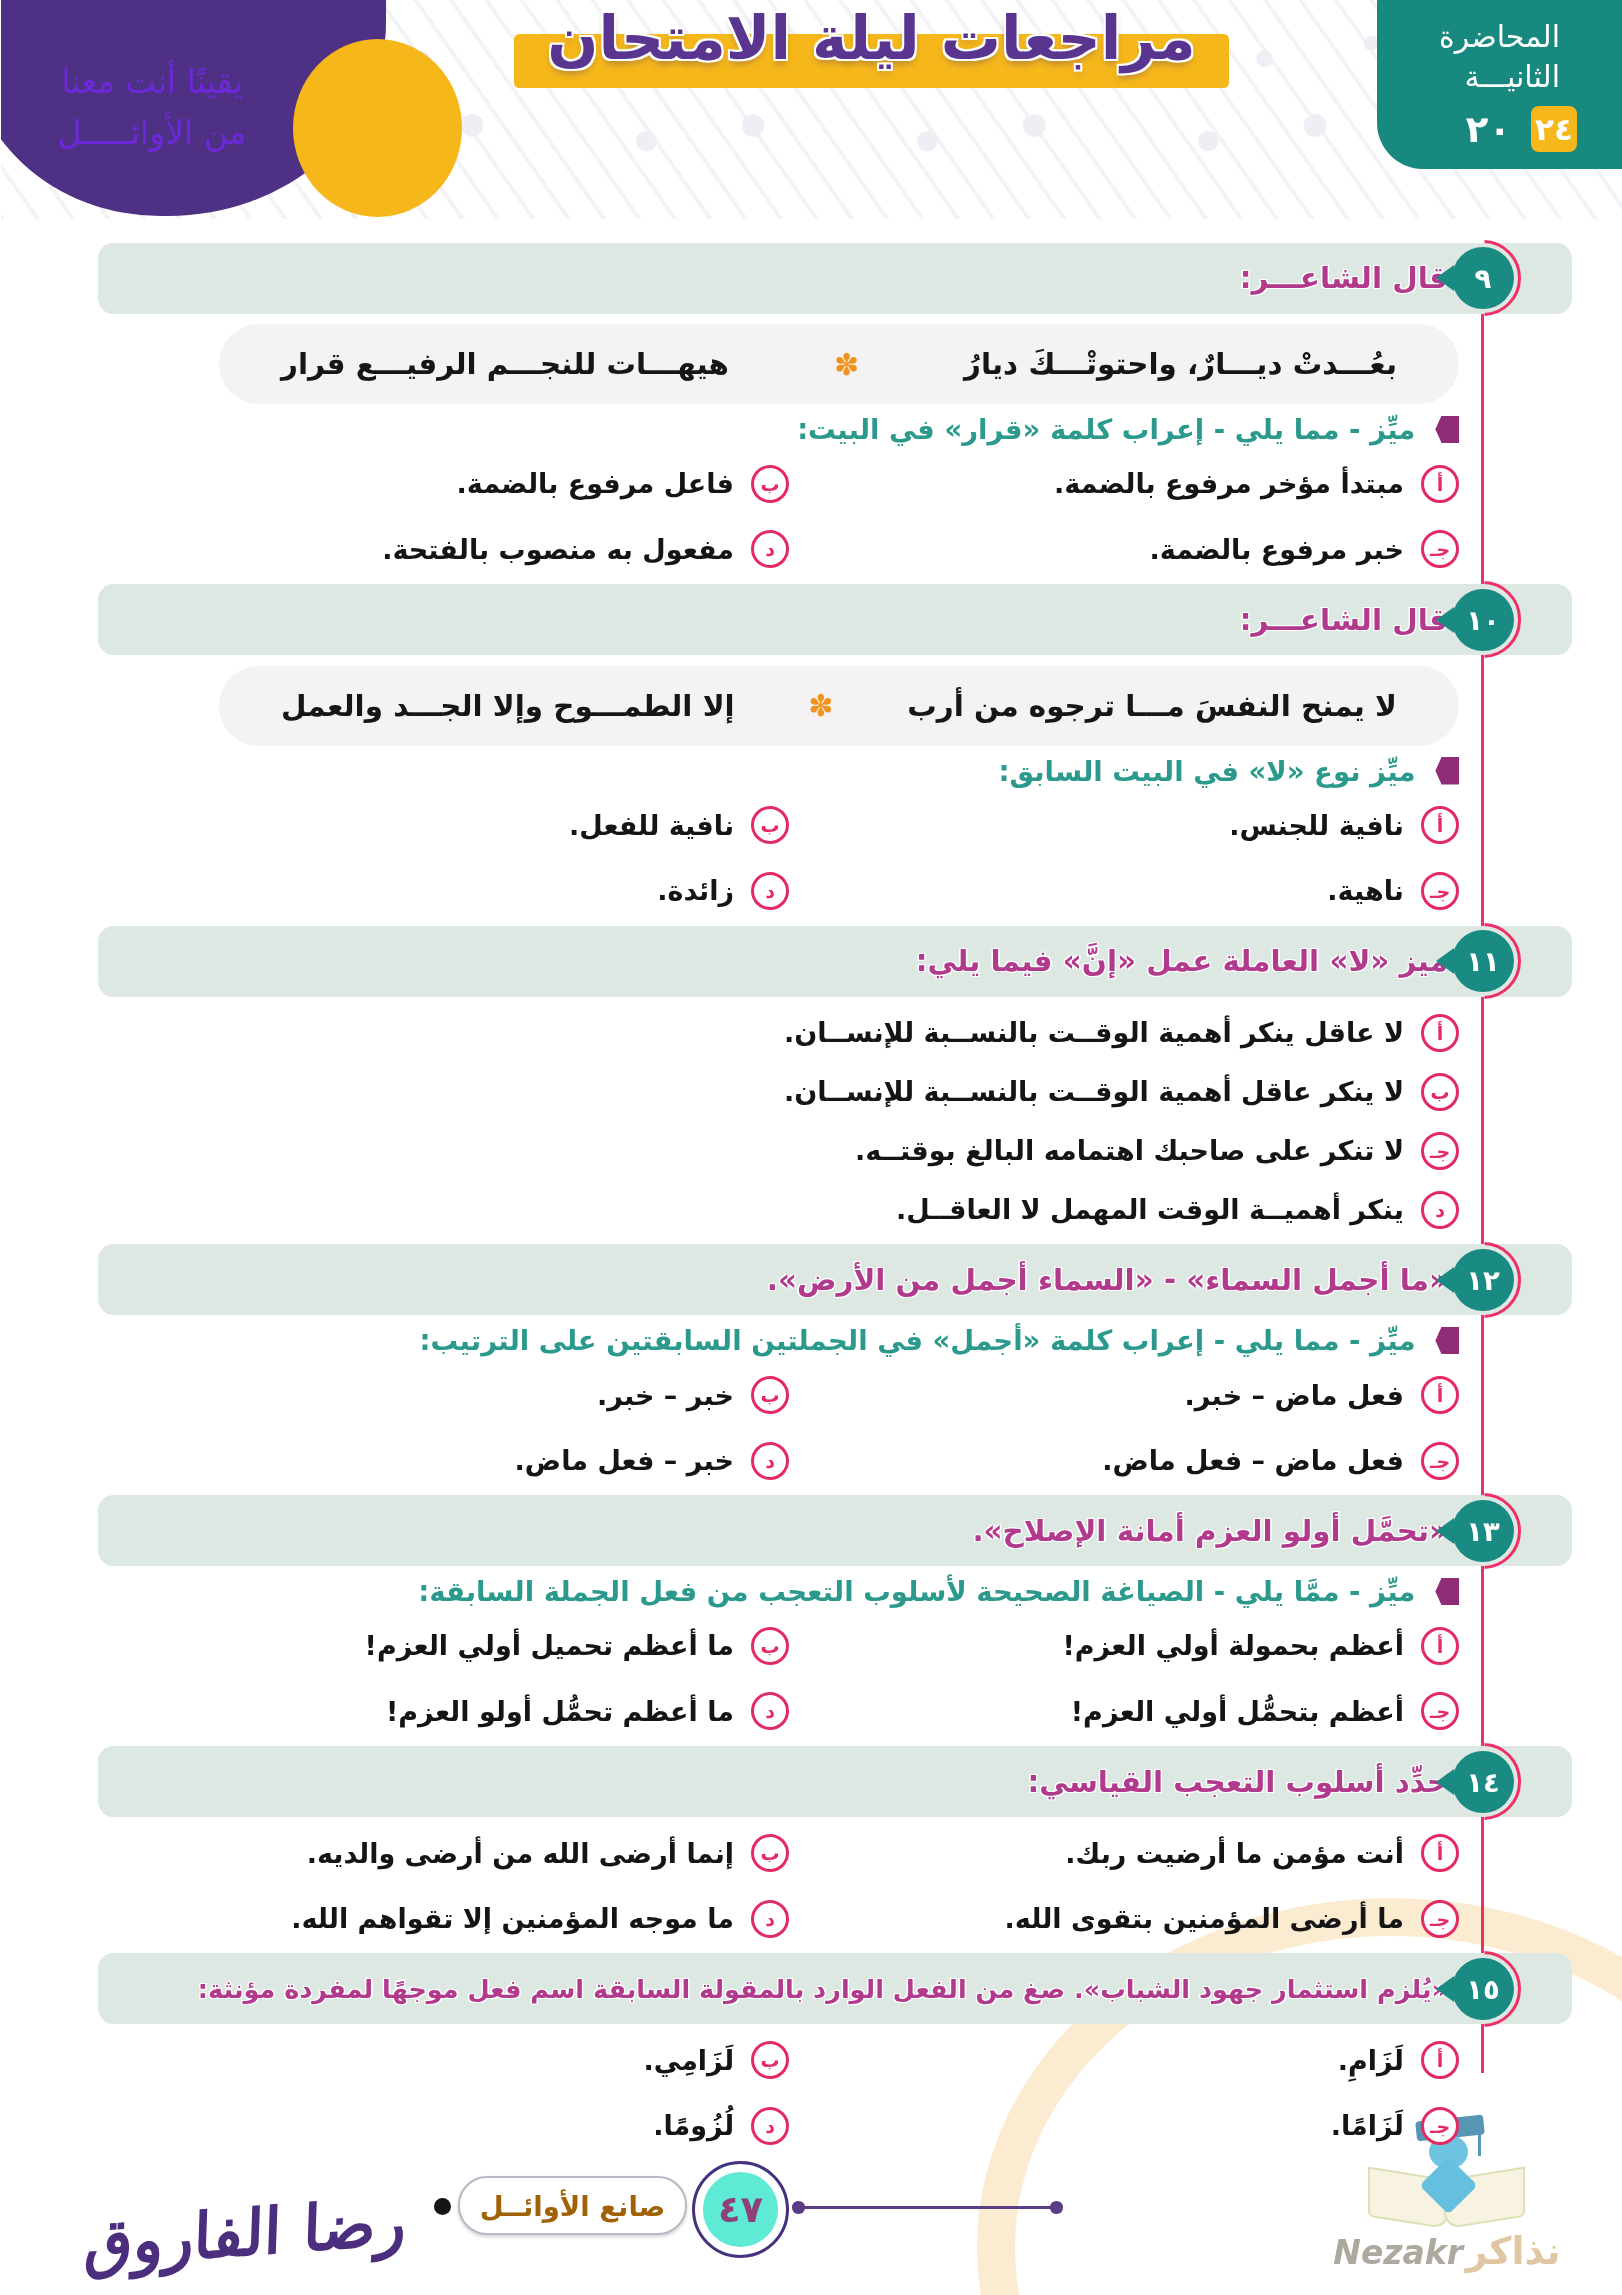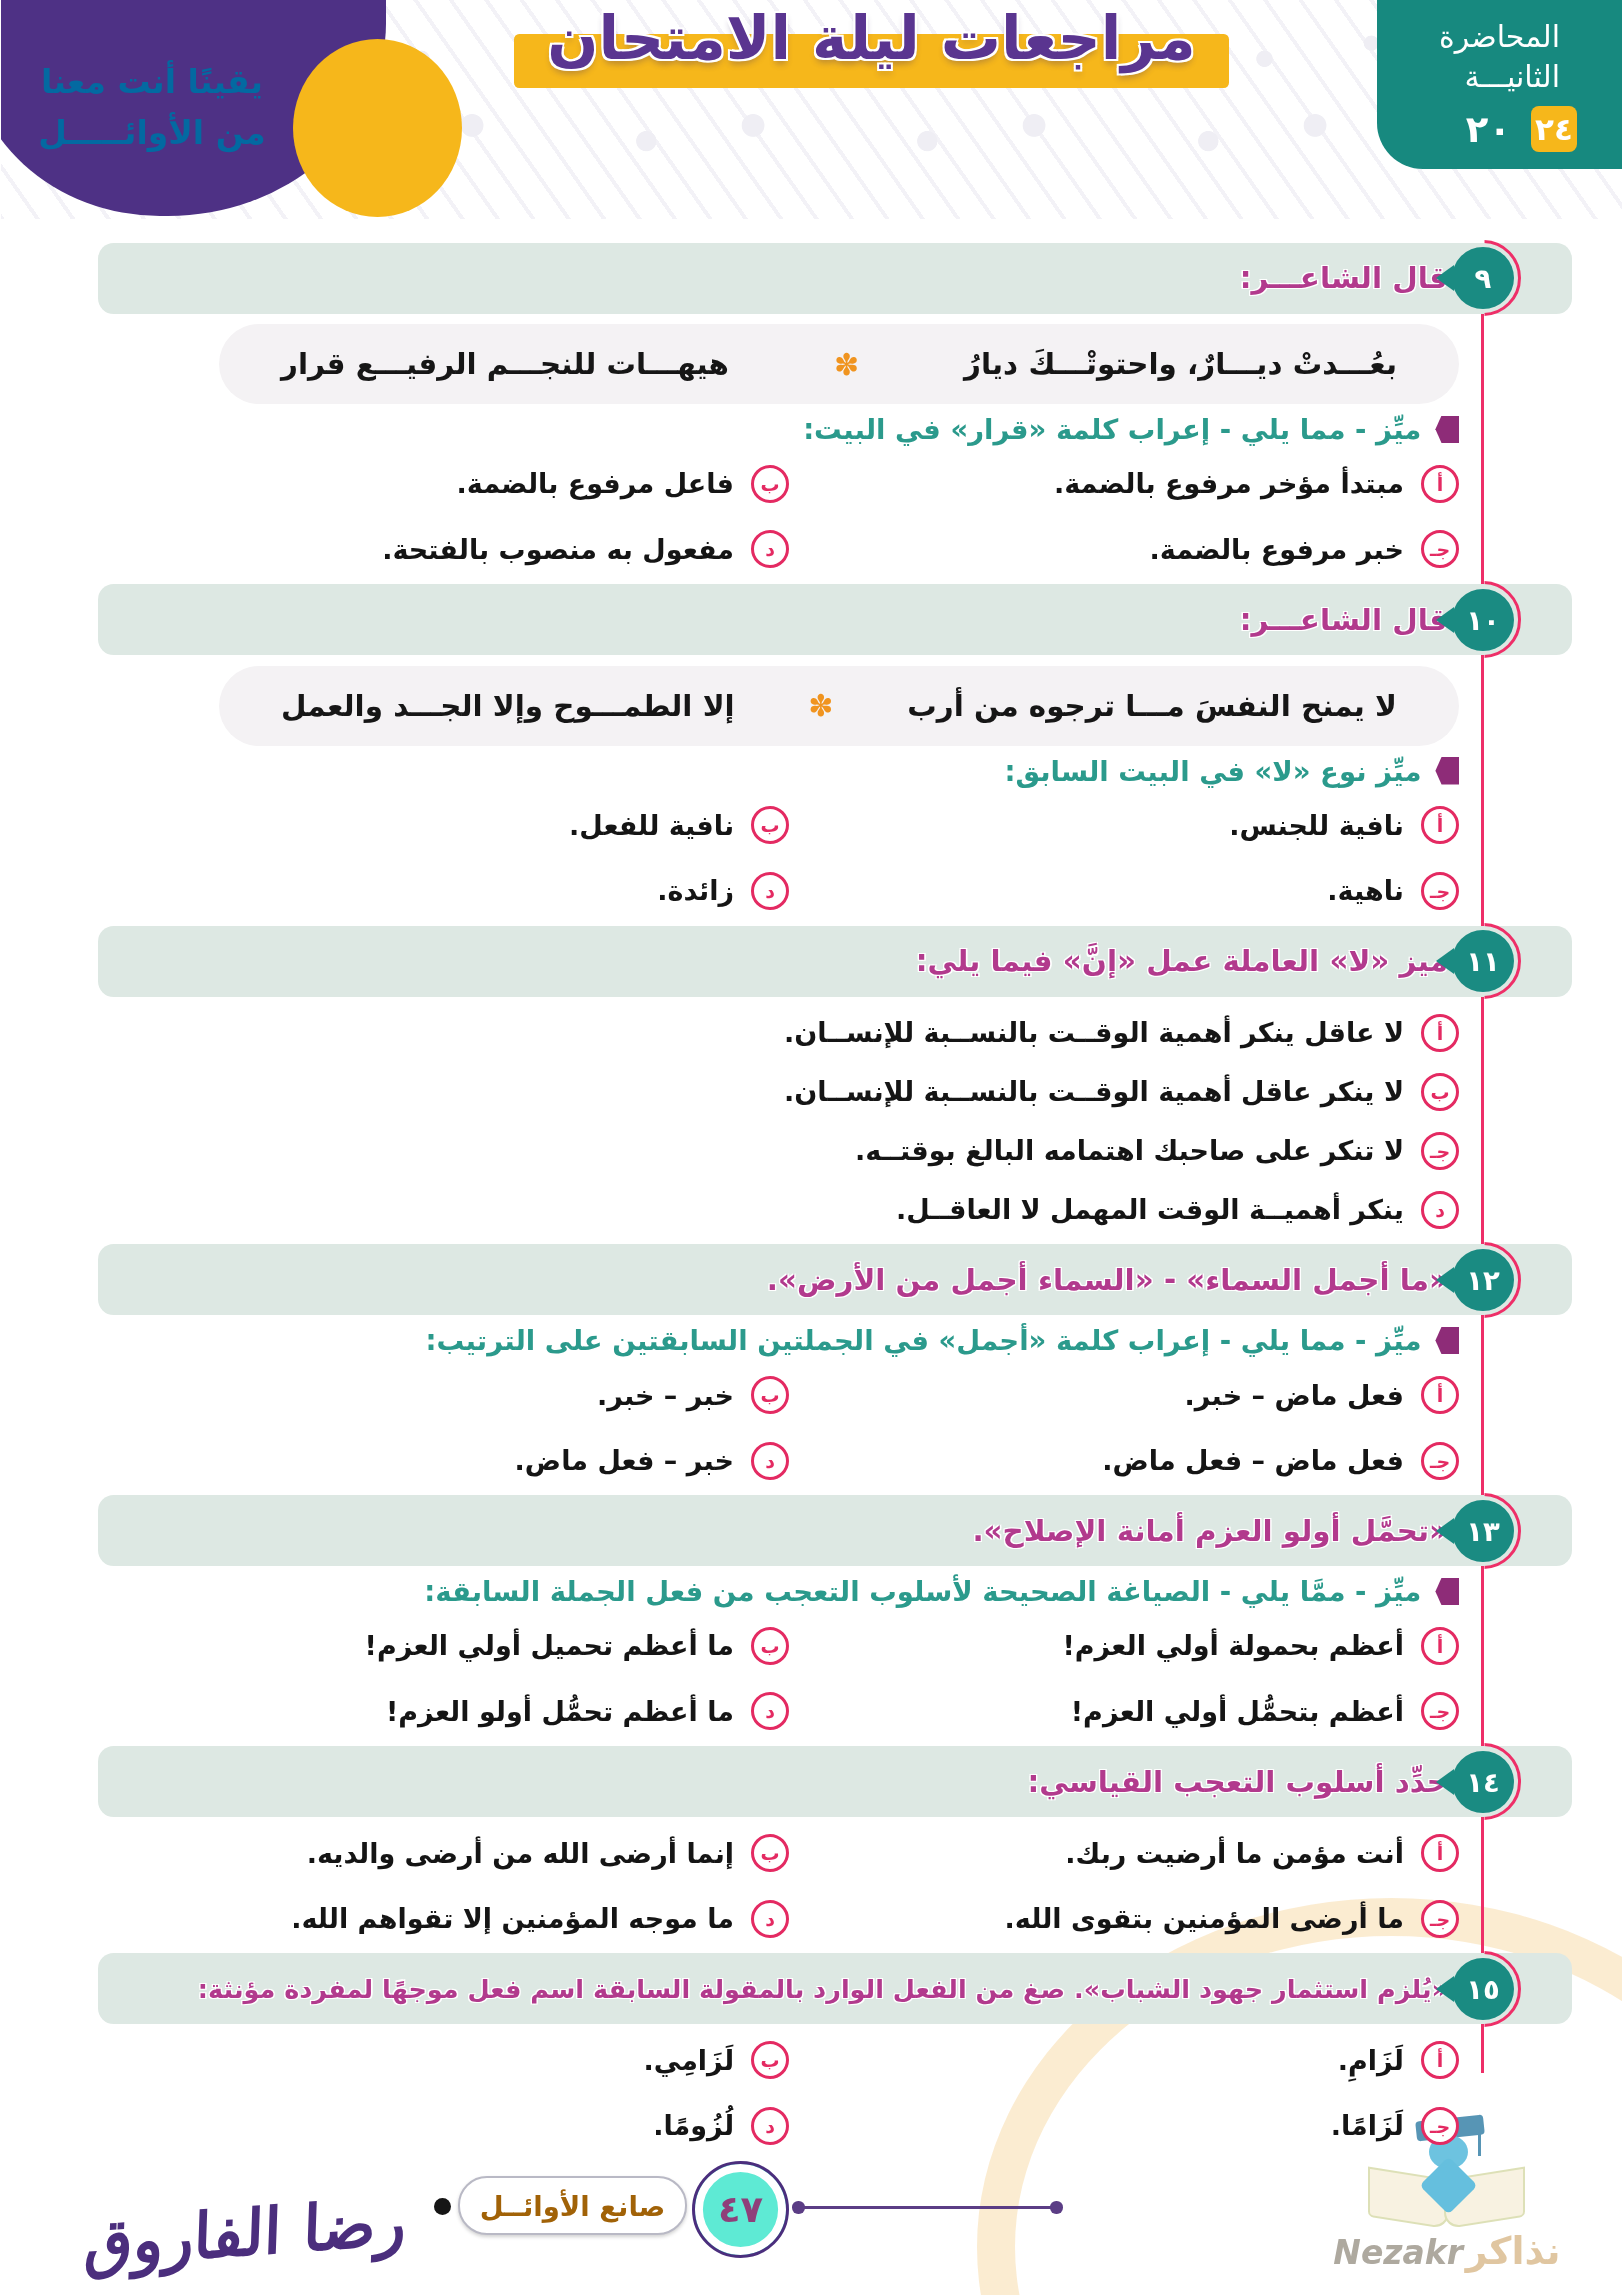--- a/index.html
+++ b/index.html
@@ -14,21 +14,21 @@
       radial-gradient(circle at 12% 28%, #ecebf2 0 7.2px, transparent 7.9px),
       radial-gradient(circle at 30% 72%, #ecebf2 0 9.8px, transparent 10.5px),
       radial-gradient(circle at 50% 30%, #ecebf2 0 7.9px, transparent 8.5px),
       radial-gradient(circle at 68% 64%, #ecebf2 0 11px, transparent 11.8px),
       radial-gradient(circle at 88% 22%, #ecebf2 0 7.2px, transparent 7.9px),
       repeating-linear-gradient(55deg, #f1f0f6 0 3.9px, transparent 3.9px 29px);
     background-size:281px 196px,281px 196px,281px 196px,281px 196px,281px 196px,auto;
     opacity:.8;}
   .blob{position:absolute;left:-33px;top:-52px;width:419px;height:268px;background:#4e3185;
     border-radius:0 0 52% 46% / 0 0 72% 66%;}
-  .slogan{position:absolute;left:34px;top:56px;width:236px;color:#0369a1;font-weight:bold;
+  .slogan{position:absolute;left:34px;top:56px;width:236px;color:#6d28d9;font-weight:normal;
     font-size:33px;line-height:1.55;text-align:center;}
   .sun{position:absolute;left:293px;top:39px;width:169px;height:178px;background:#f6b71b;border-radius:50%;}
   .title-strip{position:absolute;left:514px;top:34px;width:715px;height:54px;background:#f6b71b;border-radius:5.2px;}
   .main-title{position:absolute;left:514px;top:2.6px;width:715px;text-align:center;
     font-size:60px;font-weight:bold;color:#5a3590;
     text-shadow:2px 2px 0 #fff,-2px -2px 0 #fff,2px -2px 0 #fff,-2px 2px 0 #fff,0 4.6px 5.9px rgba(60,40,100,.30);}
   .lecture-box{position:absolute;right:0;top:0;width:246px;height:169px;background:#17897f;
     border-radius:0 0 0 46px;color:#fff;display:flex;flex-direction:column;
     align-items:flex-start;justify-content:center;padding-right:63px;box-sizing:border-box;}
   .lecture-line{font-size:30px;font-weight:normal;line-height:1.32;}
@@ -50,21 +50,21 @@
   .badge::before{content:'';position:absolute;left:-15.7px;top:50%;transform:translateY(-50%);
     border-top:13px solid transparent;border-bottom:13px solid transparent;border-right:18.3px solid #1a8b82;}
   .badge-ring{position:absolute;inset:-7.2px;border:3.3px solid #ee2f68;border-radius:50%;
     clip-path:inset(-5.2px -5.2px -5.2px 52%);}
   .badge-num{color:#fff;font-size:27.5px;font-weight:bold;}
   .verse{margin:10.5px 113px 9.2px 121px;height:80px;border-radius:40px;background:#f4f2f4;
     display:flex;align-items:center;justify-content:space-between;padding:0 62px;
     font-size:29.4px;font-weight:bold;color:#161616;}
   .verse .sep{color:#f0941f;font-size:30px;margin:0 19.6px;}
   .q-content{padding:0 113px 0 59px;}
-  .prompt{display:flex;align-items:center;gap:14px;margin:9.2px 0 19.6px;}
+  .prompt{display:flex;align-items:center;gap:20px;margin:9.2px 0 19.6px;}
   .bullet{flex:0 0 23.6px;width:23.6px;height:27.5px;background:#8e2c78;
     clip-path:polygon(0 50%, 26% 0, 100% 0, 100% 100%, 26% 100%);}
   .prompt-text{font-size:27.5px;font-weight:bold;color:#2b9a8c;}
   .options{display:grid;grid-template-columns:1.06fr 1fr;row-gap:27.5px;margin:17px 0 15.7px;}
   .options.single{grid-template-columns:1fr;row-gap:21px;}
   .option{display:flex;align-items:center;gap:17px;}
   .letter{flex:0 0 38px;width:38px;height:38px;border:3.3px solid #e42a62;border-radius:50%;
     color:#e42a62;font-size:19px;font-weight:bold;display:flex;align-items:center;
     justify-content:center;box-sizing:border-box;background:#fff;}
   .opt-text{font-size:27px;font-weight:bold;color:#151515;}

